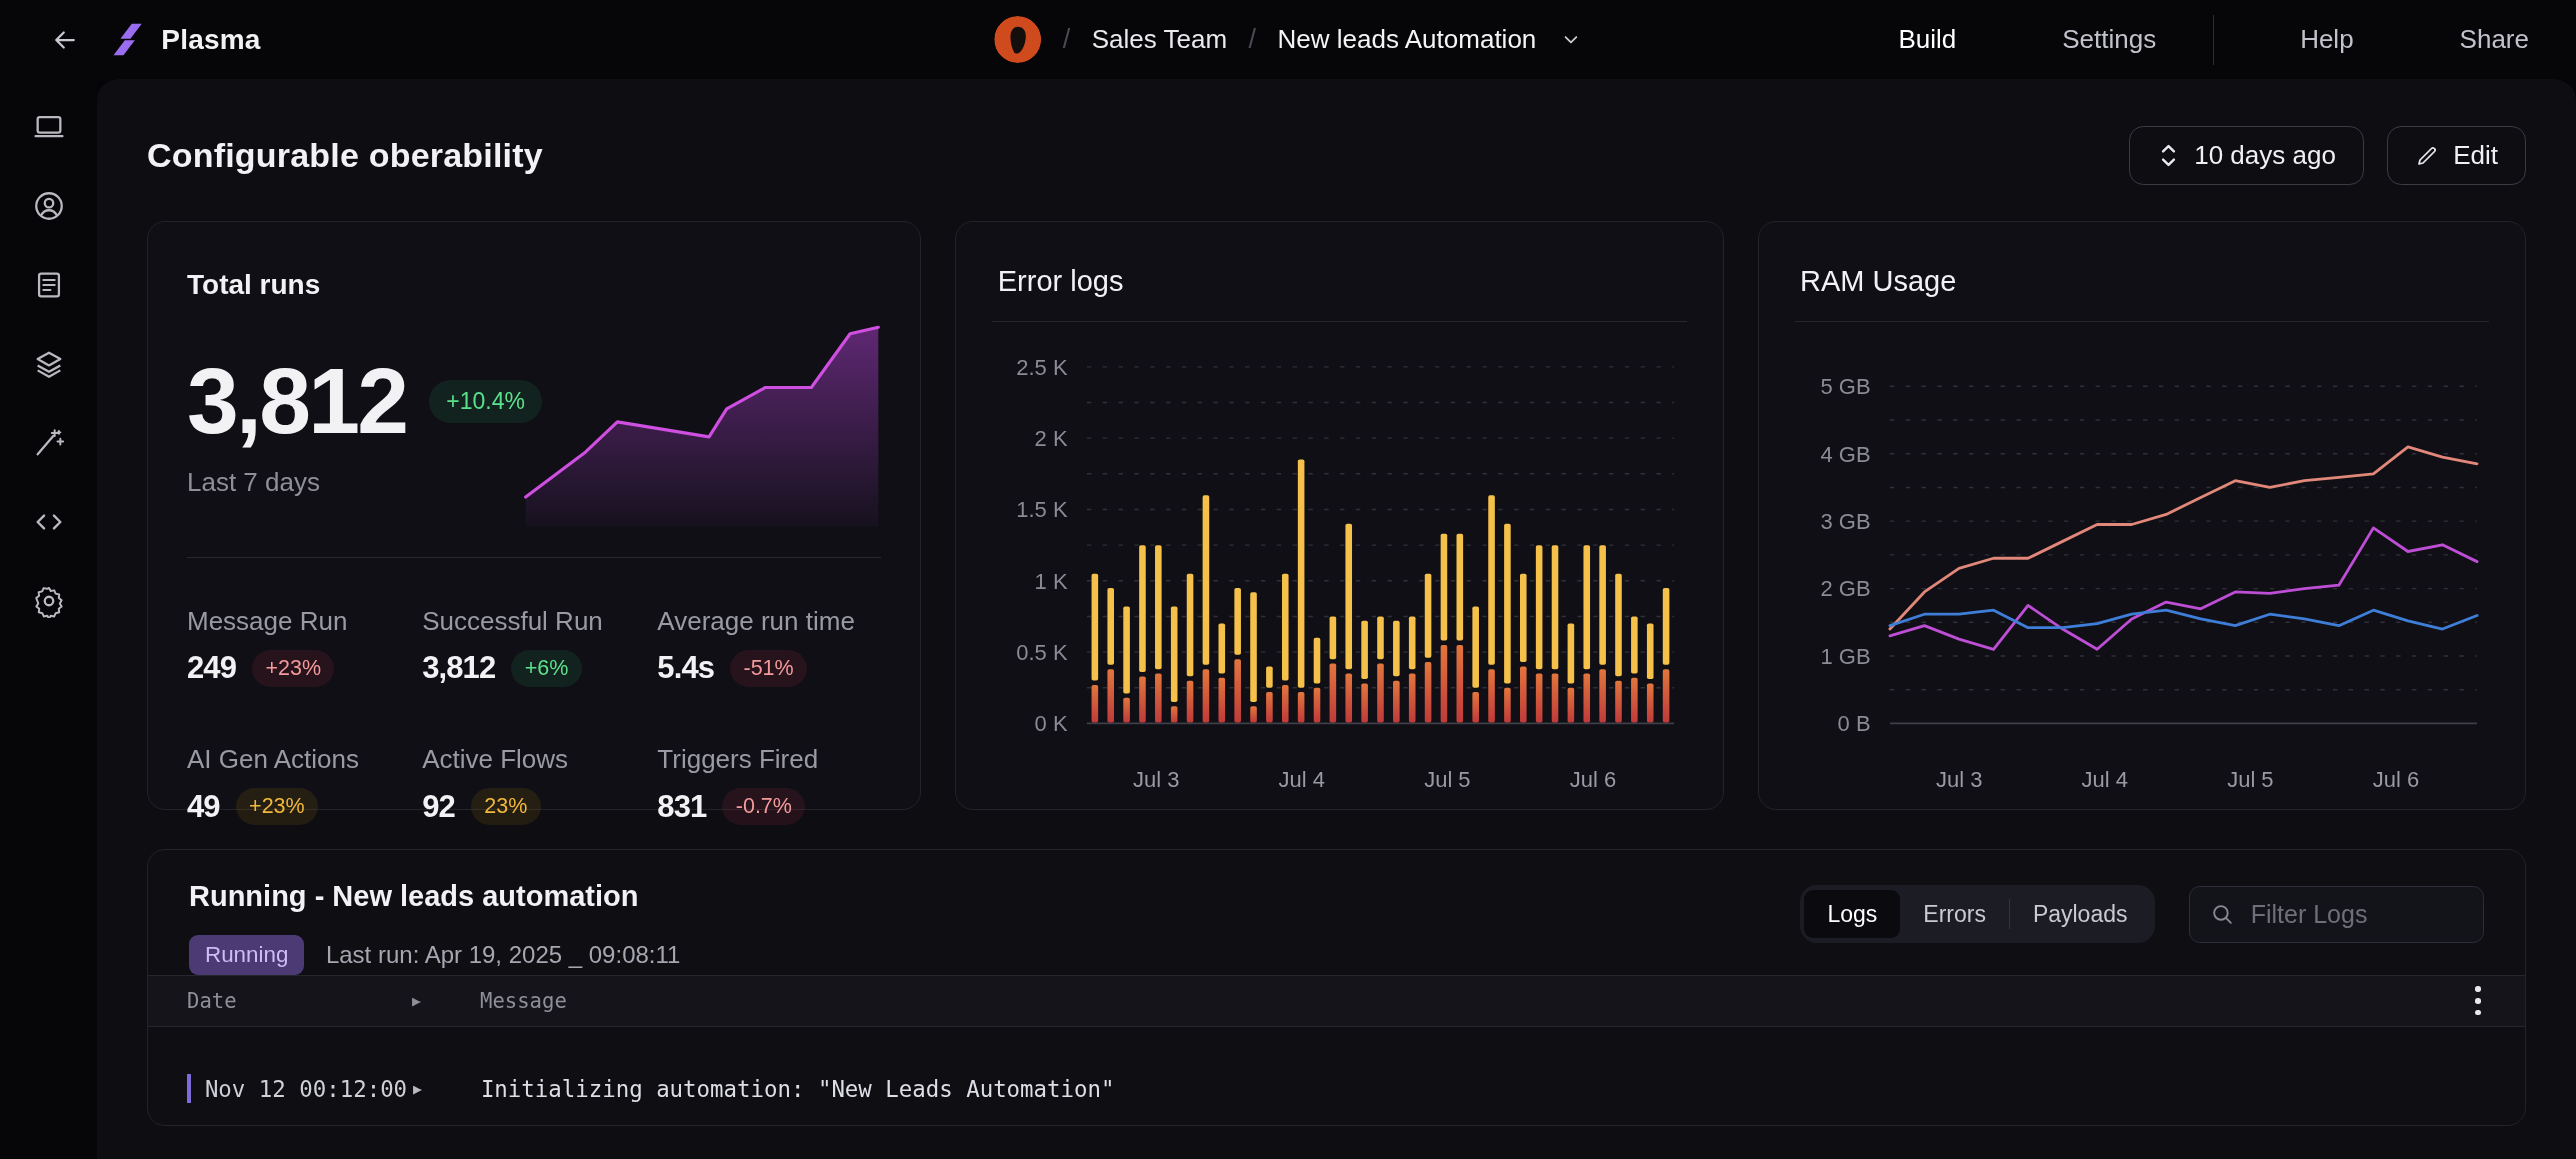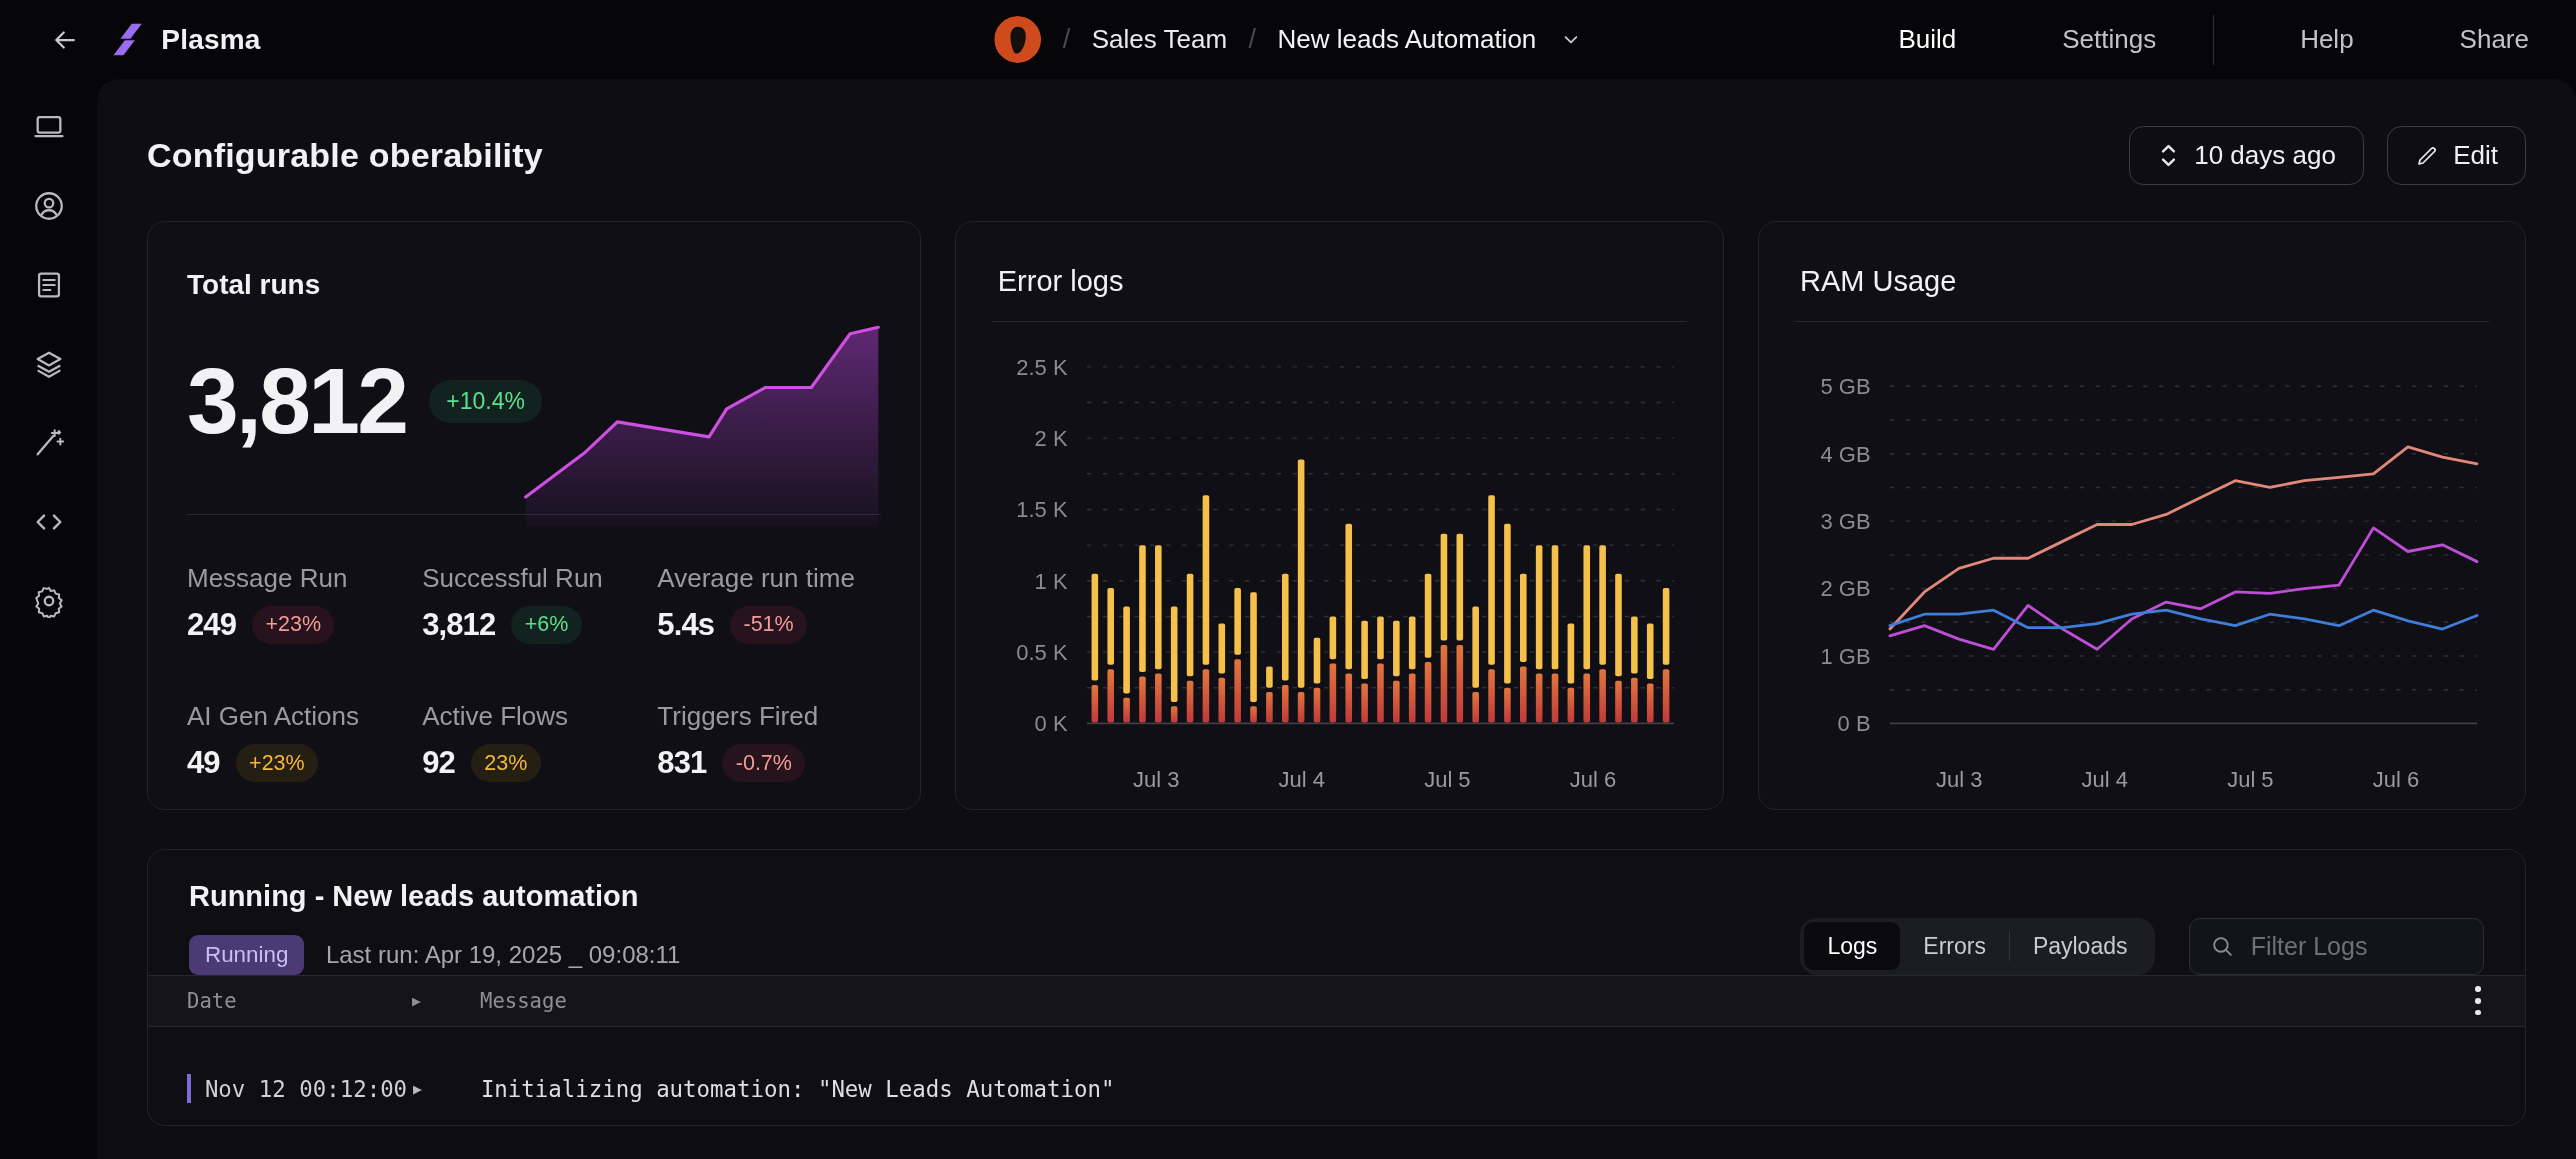--- a/index.html
+++ b/index.html
@@ -64,21 +64,21 @@
   .stat-value { font-size:31px; font-weight:700; letter-spacing:-0.9px; }
   .stat-badge { font-size:21.5px; padding:6.3px 13.4px; }
 
   .chart-title { font-size:29px; font-weight:500; color:#f2f2f6; padding:12.5px 5.4px 23px 5.4px; }
   .chart-divider { border:none; border-top:0.9px solid #26262d; }
   .chart-svg { width:100%; height:483px; display:block; }
 
   
   .log-panel { margin:39px 16px 0 16px; background:#0e0e13; border:0.9px solid #232329;
     border-radius:18px; padding-top:30px; height:277px; overflow:hidden; }
-  .log-head { display:flex; align-items:flex-end; justify-content:space-between; padding:0 41px;gap:42px; }
+  .log-head { display:flex; align-items:flex-start; justify-content:space-between; padding:0 41px;gap:42px; }
   .log-title { font-size:29px; font-weight:600; }
   .log-meta { display:flex; align-items:center; gap:21.5px; margin-top:21.5px; }
   .status-badge { font-size:22.4px; color:#cdbcf8; background:#4b3a74; border-radius:9px; padding:7.2px 16px; }
   .last-run { font-size:24px; color:#a6a6b0; }
   .log-head-right { display:flex; align-items:center; gap:34px; margin-top:5.4px; }
   .segmented { display:flex; align-items:center; background:#1c1c24; border-radius:17px; padding:4.5px; }
   .seg-btn { font-size:23px; color:#cacad2; padding:10.7px 23px; border:none; background:transparent;
     font-family:inherit; border-radius:9px; cursor:pointer; }
   .seg-btn.active { background:#0a0a0f; color:#ffffff; }
   .seg-divider { width:0.9px; height:30px; background:#34343e; }
@@ -222,20 +222,21 @@
     </div>
 
     <div class="cards-row">
 
       <section class="card card-kpi">
         <div class="kpi-title">Total runs</div>
         <div class="kpi-value-row">
           <span class="kpi-value">3,812</span>
           <span class="badge green">+10.4%</span>
         </div>
+        <div class="kpi-sub">Last 7 days</div>
         <svg class="sparkline" id="spark" viewBox="0 0 400 258">
             <defs>
               <linearGradient id="sparkfill" x1="0" y1="0" x2="0" y2="1">
                 <stop offset="0" stop-color="#a03cc0" stop-opacity="0.55"></stop>
                 <stop offset="1" stop-color="#a03cc0" stop-opacity="0.05"></stop>
               </linearGradient>
             </defs>
             <path d="M3 221.2 L69.98 170.8 L105.44 137.2 L207.88 154 L227.57999999999998 122.8 L270.92 98.80000000000001 L322.14000000000004 98.80000000000001 L365.48 38.80000000000001 L397 31.599999999999994 L397 254 L3 254 Z" fill="url(#sparkfill)"></path>
             <path d="M3 221.2 L69.98 170.8 L105.44 137.2 L207.88 154 L227.57999999999998 122.8 L270.92 98.80000000000001 L322.14000000000004 98.80000000000001 L365.48 38.80000000000001 L397 31.599999999999994" fill="none" stroke="#cf4fe0" stroke-width="3.5" stroke-linejoin="round" stroke-linecap="round"></path>
           </svg>

